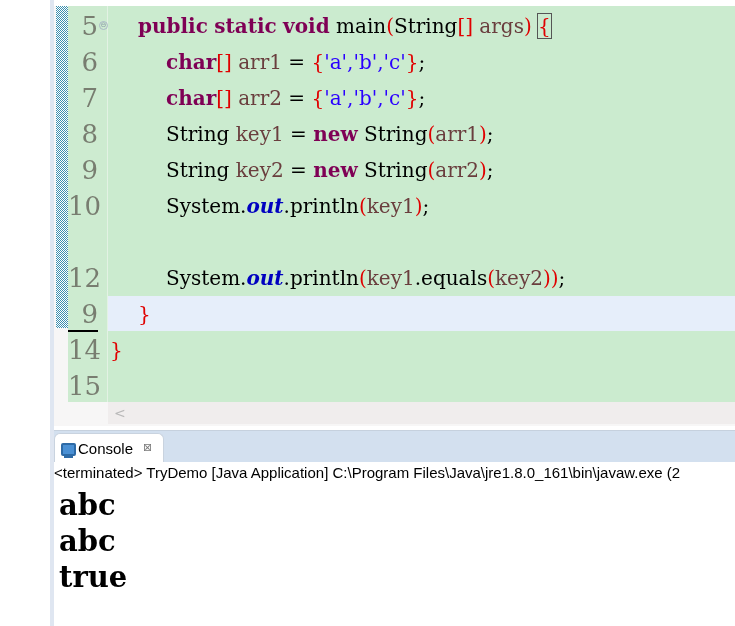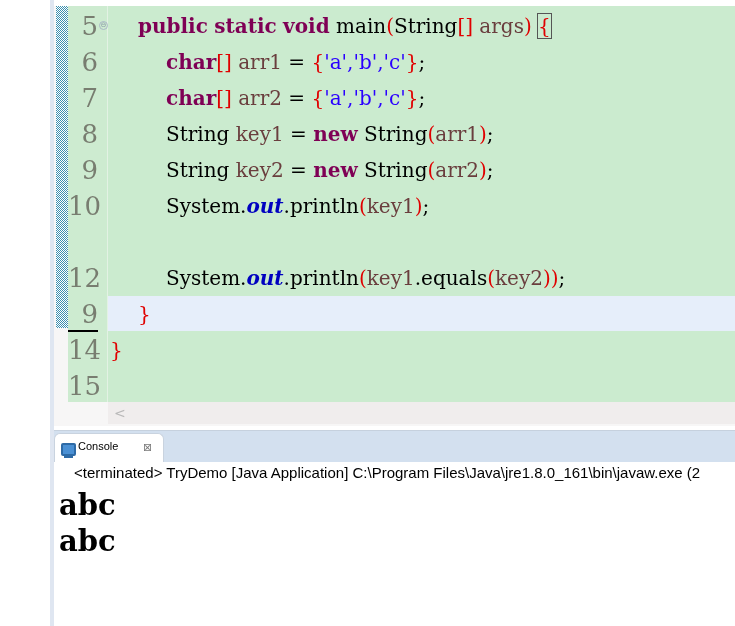--- a/index.html
+++ b/index.html
@@ -30,24 +30,24 @@
   .str { color:#2a00ff; }
   .fld { color:#0000c0; font-weight:bold; font-style:italic; }
   .boxed { outline:1px solid #555; }
   .hscroll { position:absolute; left:54px; top:402px; width:627px; height:22px; background:#f0eded; }
   .hscroll-left { position:absolute; left:6px; top:0; font-family:"DejaVu Sans", sans-serif; font-size:14px; line-height:22px; color:#b8b8b8; }
   .console-bar { position:absolute; left:54px; top:430px; width:681px; height:32px; background:#d3e0ef; border-top:1px solid #c6d1de; }
   .console-tab { position:absolute; left:0; top:2px; width:108px; height:31px; background:#ffffff; border-radius:6px 6px 0 0;
                  border:1px solid #c9d3df; border-bottom:none; }
   .console-icon { position:absolute; left:6px; top:9px; width:11px; height:9px; border:2px solid #2d6aa6; border-radius:2px; background:#4a90d4; }
   .console-icon:after { content:""; position:absolute; left:1px; top:11px; width:9px; height:2px; background:#2d6aa6; }
-  .console-label { position:absolute; left:23px; top:6px; font-family:"Liberation Sans", sans-serif; font-size:11px; color:#000; }
+  .console-label { position:absolute; left:23px; top:6px; font-family:"Liberation Sans", sans-serif; font-size:15px; color:#000; }
   .console-close { position:absolute; left:88px; top:7px; font-family:"DejaVu Sans", sans-serif; font-size:11px; color:#777; }
   .console-status { position:absolute; left:54px; top:462px; width:681px; height:34px; background:#ffffff; border-bottom:1px solid #a0a0a0;
-                    font-family:"Liberation Sans", sans-serif; font-size:15px; line-height:22px; color:#000; white-space:pre; overflow:hidden; padding-left:20px; box-sizing:border-box; }
+                    font-family:"Liberation Sans", sans-serif; font-size:15px; line-height:22px; color:#000; white-space:pre; overflow:hidden; padding-left:0; box-sizing:border-box; }
   .console-output { position:absolute; left:54px; top:485px; width:681px; height:141px; background:#ffffff; }
   .out-line { position:absolute; left:5px; font-size:29px; line-height:36px; font-weight:bold; color:#000; }
 </style>
 </head>
 <body>
 
 <div class="left-white"></div>
 <div class="frame-line"></div>
 
 <div class="editor">
@@ -121,13 +121,14 @@
     <span class="console-label">Console</span>
     <span class="console-close">⊠</span>
   </div>
 </div>
 
 <div class="console-status">&lt;terminated&gt; TryDemo [Java Application] C:\Program Files\Java\jre1.8.0_161\bin\javaw.exe (2</div>
 
 <div class="console-output">
   <div class="out-line" style="top:2px">abc</div>
   <div class="out-line" style="top:38px">abc</div>
+  <div class="out-line" style="top:74px">true</div>
 </div>
 
 </body></html>

